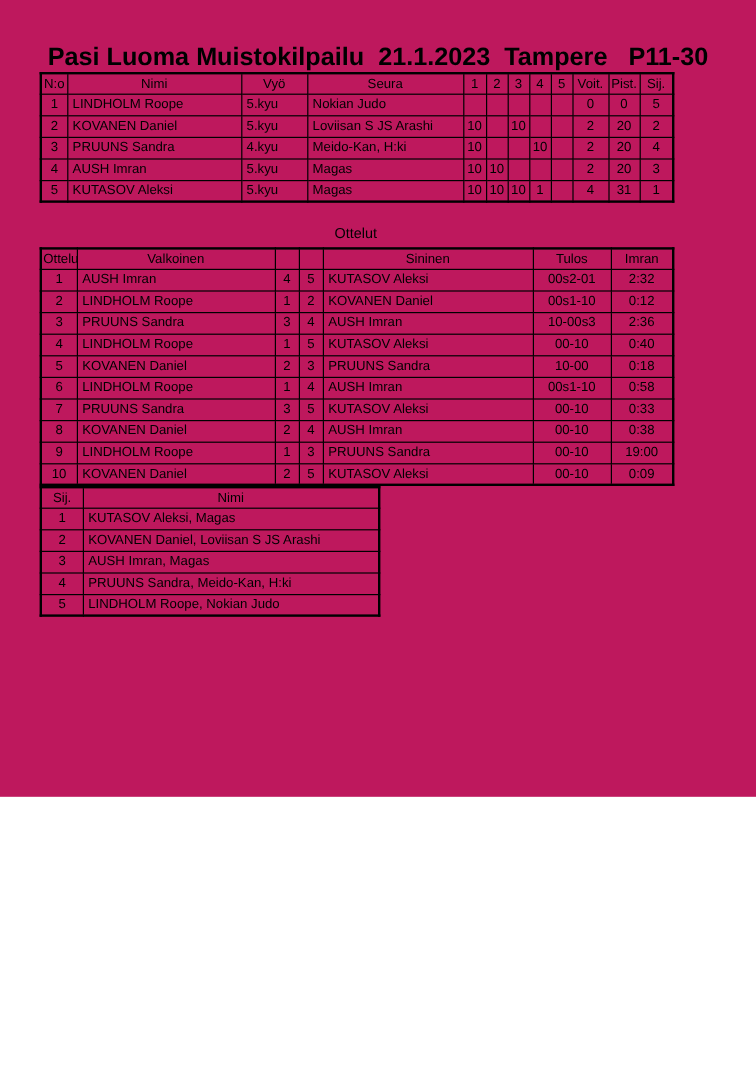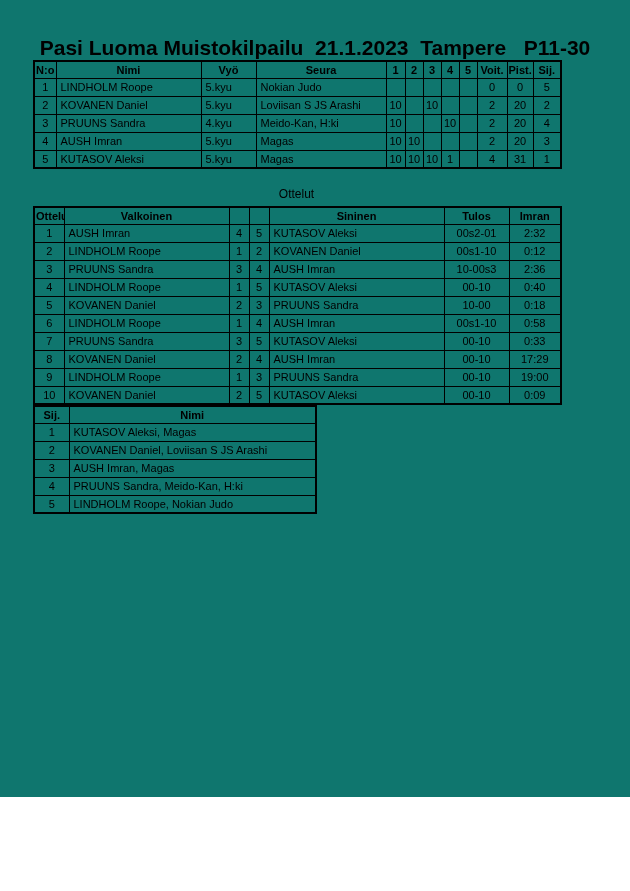--- a/index.html
+++ b/index.html
@@ -4,24 +4,24 @@
 <style>
   html, body { margin:0; padding:0; background:#ffffff; }
   body {
     width:630px; height:891px;
     font-family:"Liberation Sans", sans-serif;
     color:#000;
     -webkit-font-smoothing:antialiased;
   }
   .page {
     position:relative;
-    width:630px; height:797px;
+    width:630px; height:664px;
     box-sizing:border-box;
     padding:36px 33px 0 33px;
-    background:#0f766e;
+    background:#be185d;
     overflow:hidden;
   }
   .doc-title {
     font-size:21px;
     font-weight:bold;
     text-align:center;
     white-space:pre;
     line-height:24px;
   }
   .subhead {
@@ -50,21 +50,21 @@
   .t1, .t2 { width:527px; }
   .t3 { width:282px; }
   th, td {
     border:1px solid #000;
     font-size:11px;
     box-sizing:border-box;
     overflow:hidden;
     white-space:nowrap;
     padding:0 4px;
   }
-  th { font-weight:bold; text-align:center; height:17px; padding:0 1px; }
+  th { font-weight:normal; text-align:center; height:17px; padding:0 1px; }
   td { height:18px; }
   td.c { text-align:center; padding:0 1px; }
   td.l { text-align:left; }
   .section-title {
     font-weight:normal;
     font-size:12px;
     text-align:center;
   }
   .ottelut-title  { width:527px; margin:18px 0 5px 0; }
   .tulokset-title { width:282px; margin:20px 0 5px 0; }
@@ -280,21 +280,21 @@
     <td class="c">0:33</td>
   </tr>
 
   <tr>
     <td class="c">8</td>
     <td class="l">KOVANEN Daniel</td>
     <td class="c">2</td>
     <td class="c">4</td>
     <td class="l">AUSH Imran</td>
     <td class="c">00-10</td>
-    <td class="c">17:29</td>
+    <td class="c">0:38</td>
   </tr>
 
   <tr>
     <td class="c">9</td>
     <td class="l">LINDHOLM Roope</td>
     <td class="c">1</td>
     <td class="c">3</td>
     <td class="l">PRUUNS Sandra</td>
     <td class="c">00-10</td>
     <td class="c">19:00</td>

